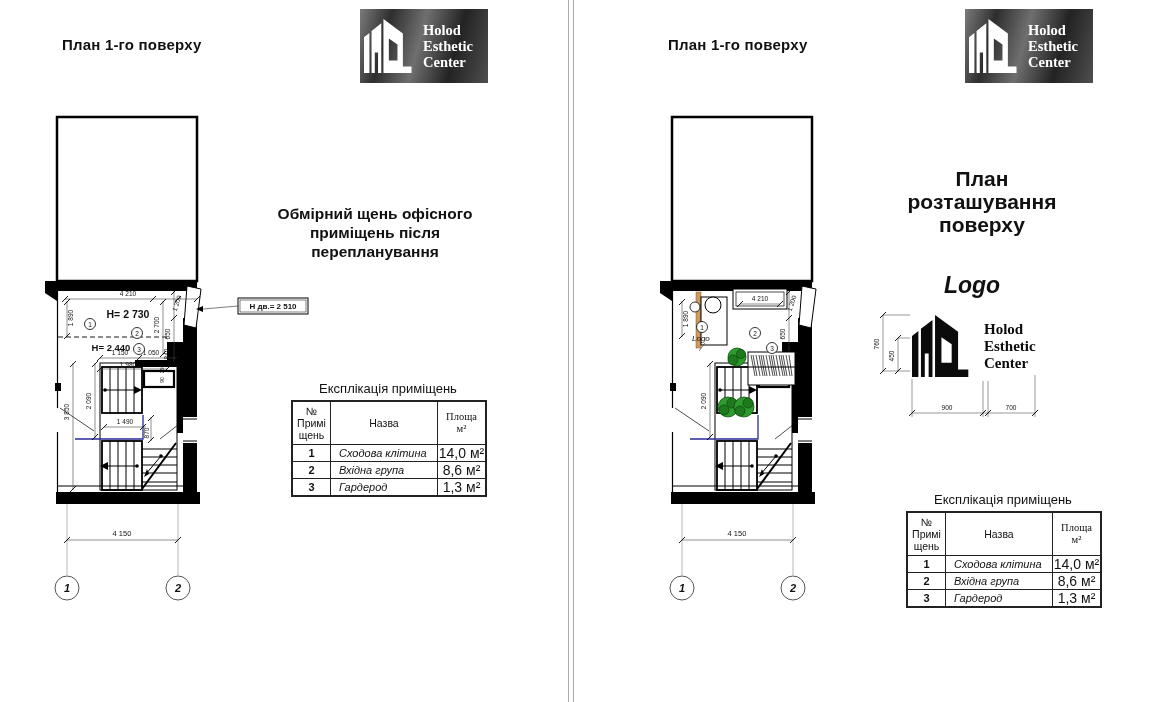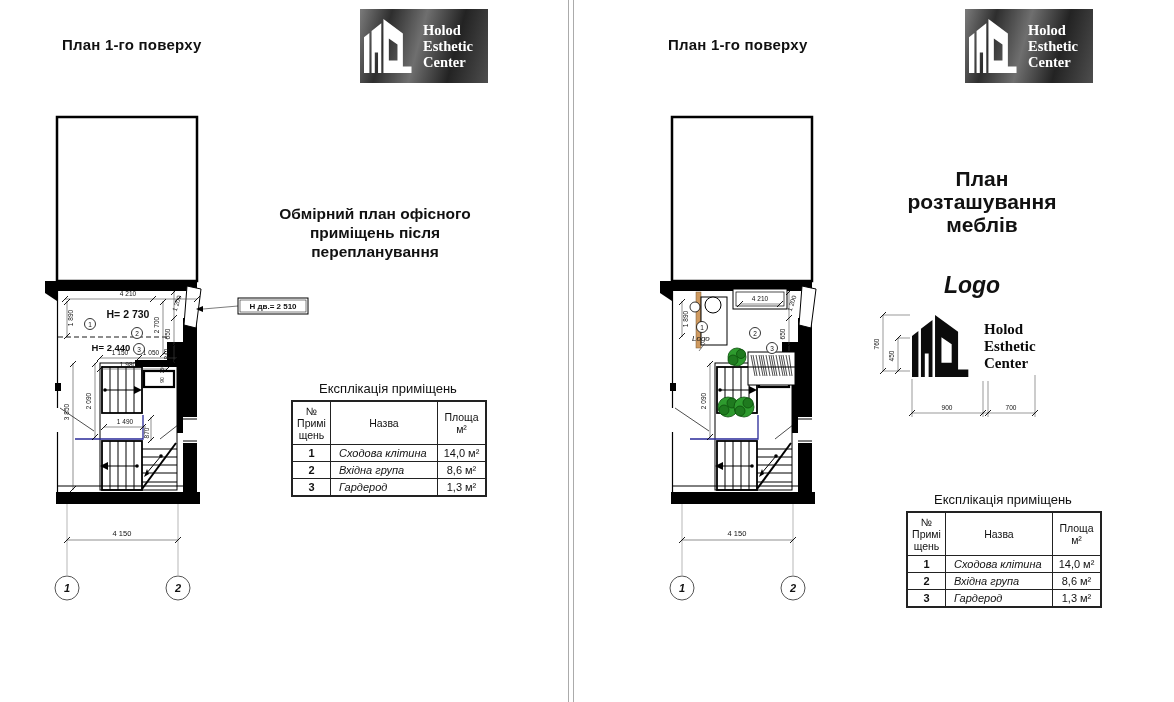--- a/index.html
+++ b/index.html
@@ -20,25 +20,25 @@
   .logo-caption{font-size:23px;font-weight:bold;font-style:italic;text-align:center;width:100px;}
   .brand-black{font-family:"Liberation Serif",serif;font-weight:bold;
       font-size:15px;line-height:17px;color:#0b0b0b;}
   
   .expl{width:194px;padding-left:24px;}
   .expl-title{font-size:13px;text-align:center;margin-bottom:4px;}
   table.expl-t{border-collapse:collapse;width:194px;table-layout:fixed;}
   table.expl-t td{border:1px solid #222;text-align:center;vertical-align:middle;
       padding:0;overflow:hidden;}
   table.expl-t{border:2px solid #222;}
-  .c-no{width:37px;} .c-name{width:106px;} .c-area{width:47px;}
+  .c-no{width:37px;} .c-name{width:106px;} .c-area{width:47px;font-family:Liberation Serif, serif;}
   .h-cell{font-size:10.5px;line-height:12px;height:42px;}
   .r-no{font-size:11px;font-weight:bold;height:16px;}
   .r-name{font-size:11px;font-style:italic;text-align:left !important;padding-left:8px !important;}
-  .r-area{font-size:11px;}
+  .r-area{font-size:14px;}
   svg text{font-family:"Liberation Sans",sans-serif;fill:#111;}
 </style>
 </head>
 <body>
 
 <div class="abs page-title" style="left:62px;top:36px;">План 1-го поверху</div>
 
 <div class="abs logo-plate" style="left:360px;top:9px;">
   <svg width="54" height="56" viewBox="0 0 100 100">
     <g fill="#ffffff">
@@ -48,21 +48,21 @@
     </g>
   </svg>
   <div class="brand">
     <div>Holod</div>
     <div>Esthetic</div>
     <div>Center</div>
   </div>
 </div>
 
 <div class="abs subtitle sub-left" style="left:270px;top:204px;">
-  <span>Обмірний план офісного</span><br>
+  <span>Обмірний щень офісного</span><br>
   <span>приміщень після</span><br>
   <span>перепланування</span>
 </div>
 
 <svg class="abs" style="left:40px;top:105px;" width="320" height="505" viewBox="0 0 320 505">
 
   <g>
     <rect x="17" y="12" width="140" height="164" fill="#fff" stroke="#000" stroke-width="2.5"></rect>
   </g>
 
@@ -214,21 +214,21 @@
   <div class="brand">
     <div>Holod</div>
     <div>Esthetic</div>
     <div>Center</div>
   </div>
 </div>
 
 <div class="abs subtitle sub-right" style="left:877px;top:167px;">
   <span>План</span><br>
   <span>розташування</span><br>
-  <span>меблів</span>
+  <span>поверху</span>
 </div>
 
 <div class="abs logo-caption" style="left:922px;top:272px;">Logo</div>
 
 <svg class="abs" style="left:655px;top:105px;" width="235" height="505" viewBox="0 0 235 505">
   <g>
     <rect x="17" y="12" width="140" height="164" fill="#fff" stroke="#000" stroke-width="2.5"></rect>
   </g>
   <g fill="#000">
     <rect x="17" y="176" width="140" height="10"></rect>

